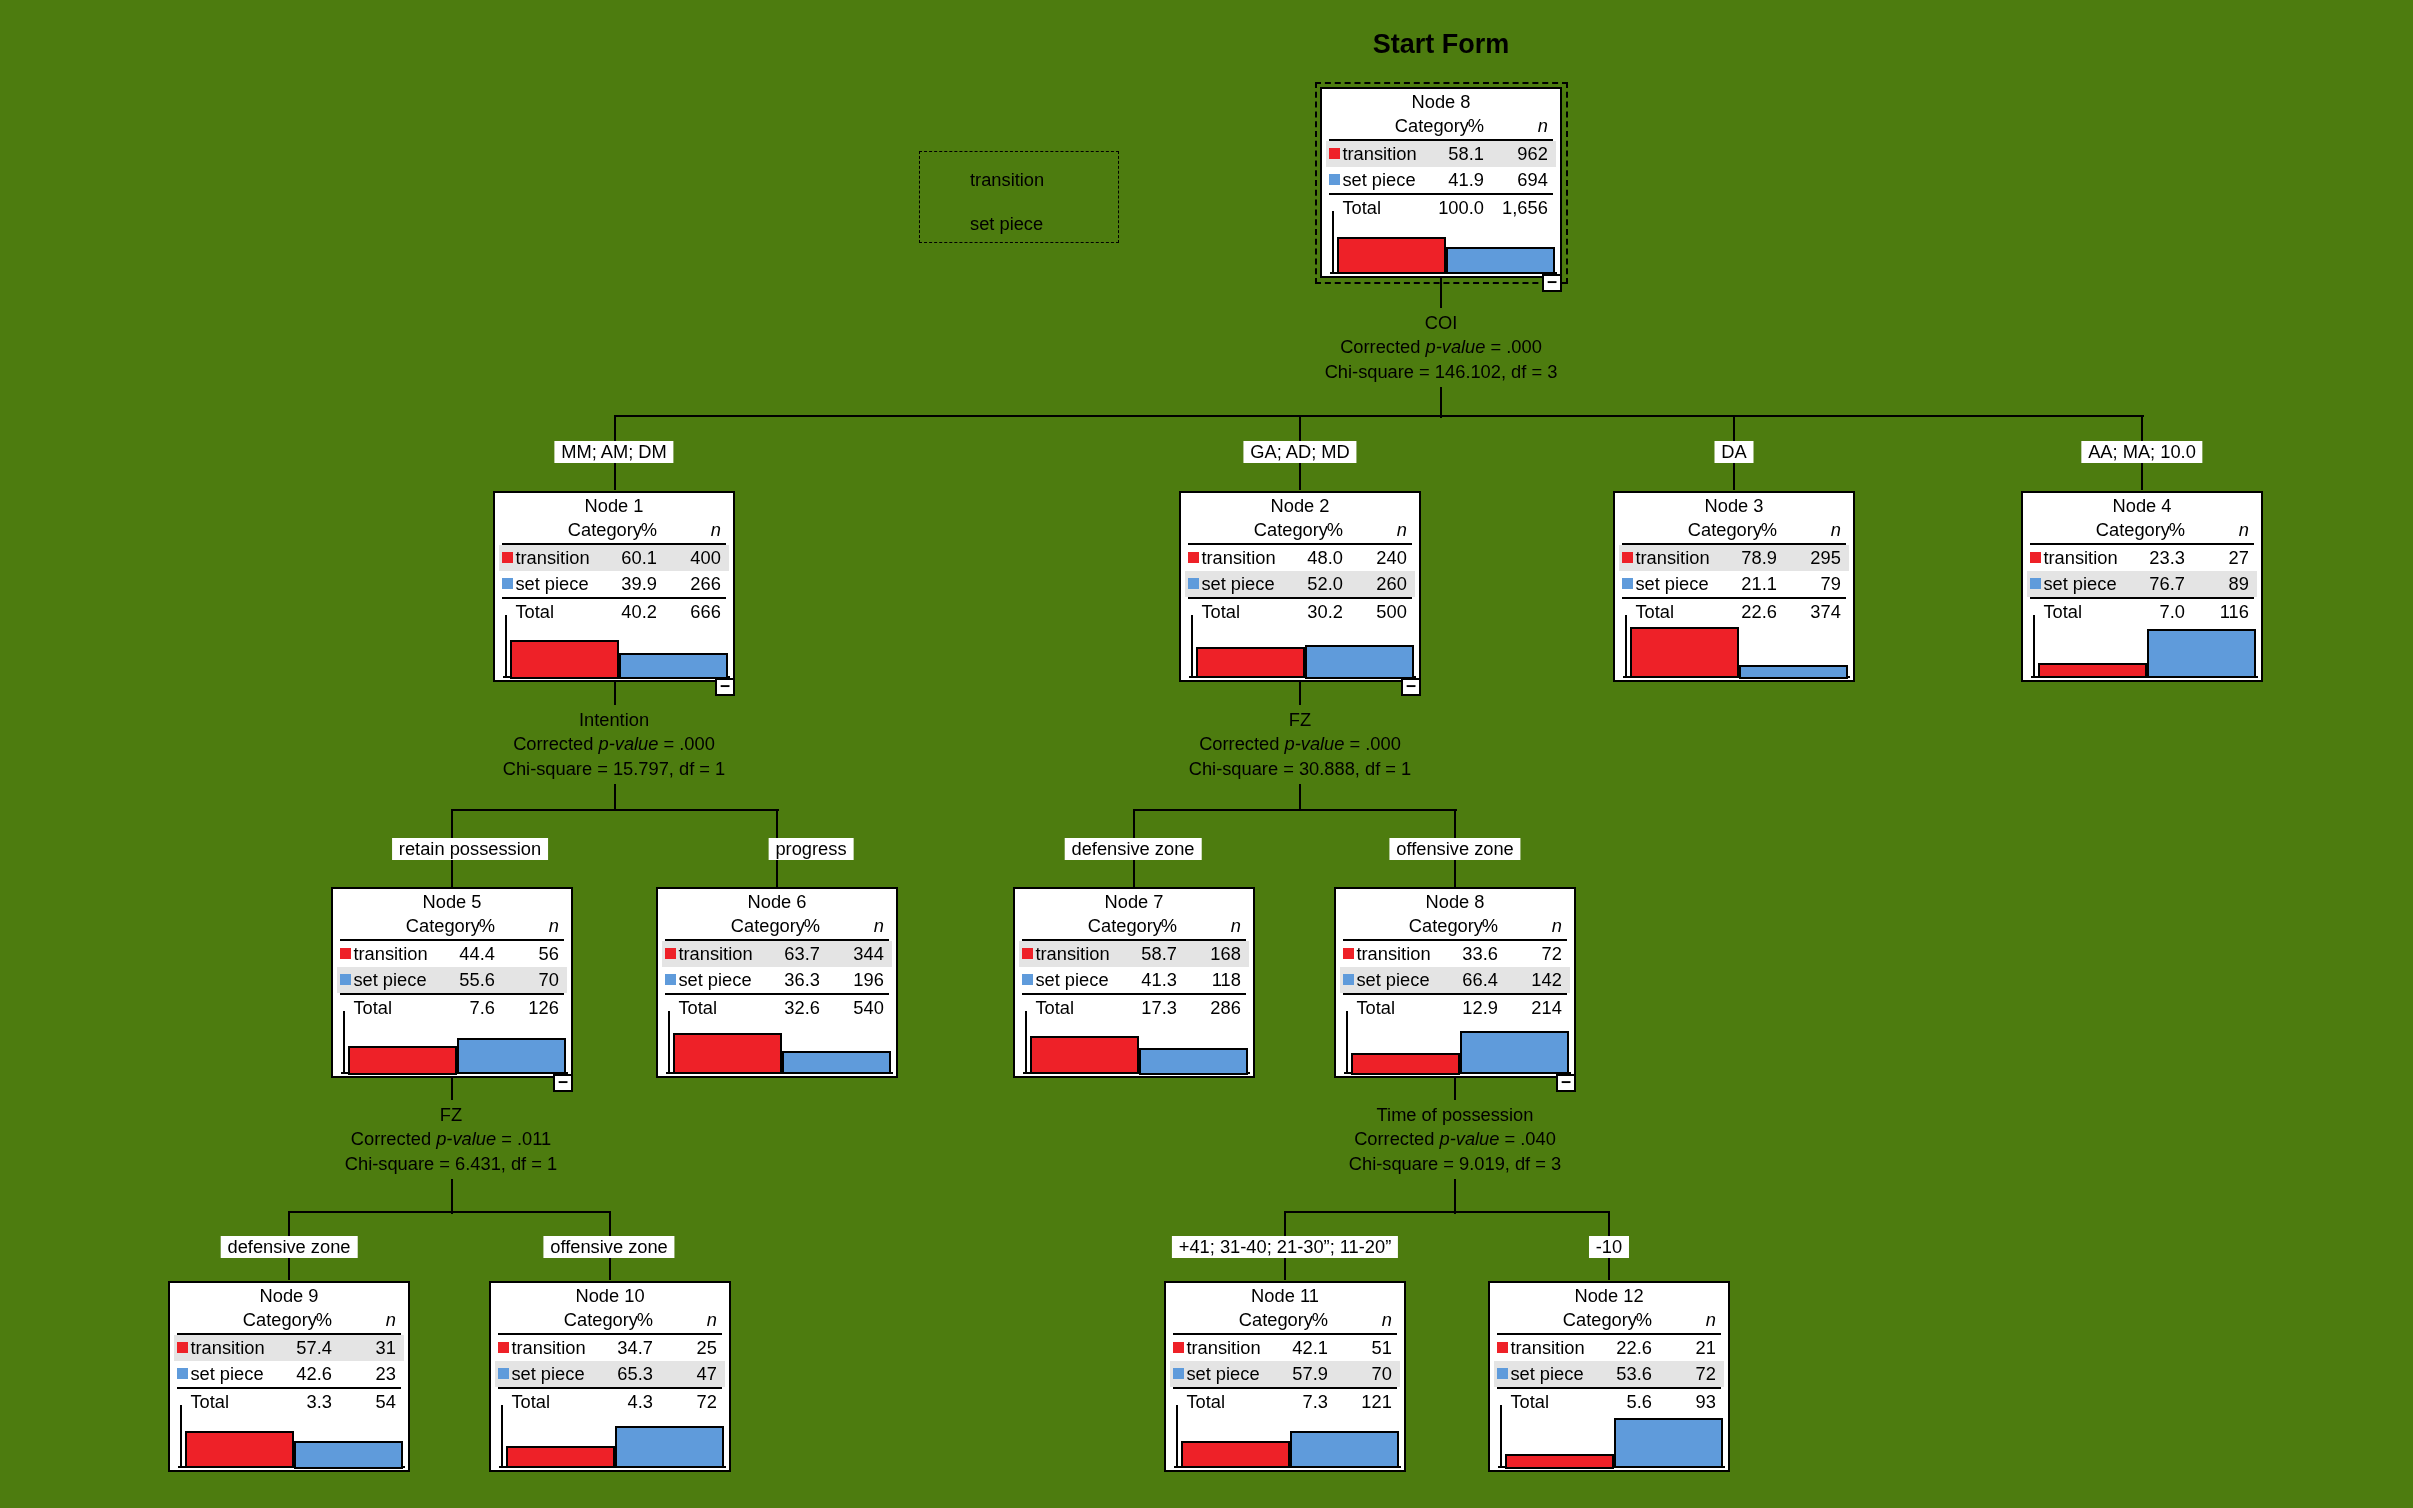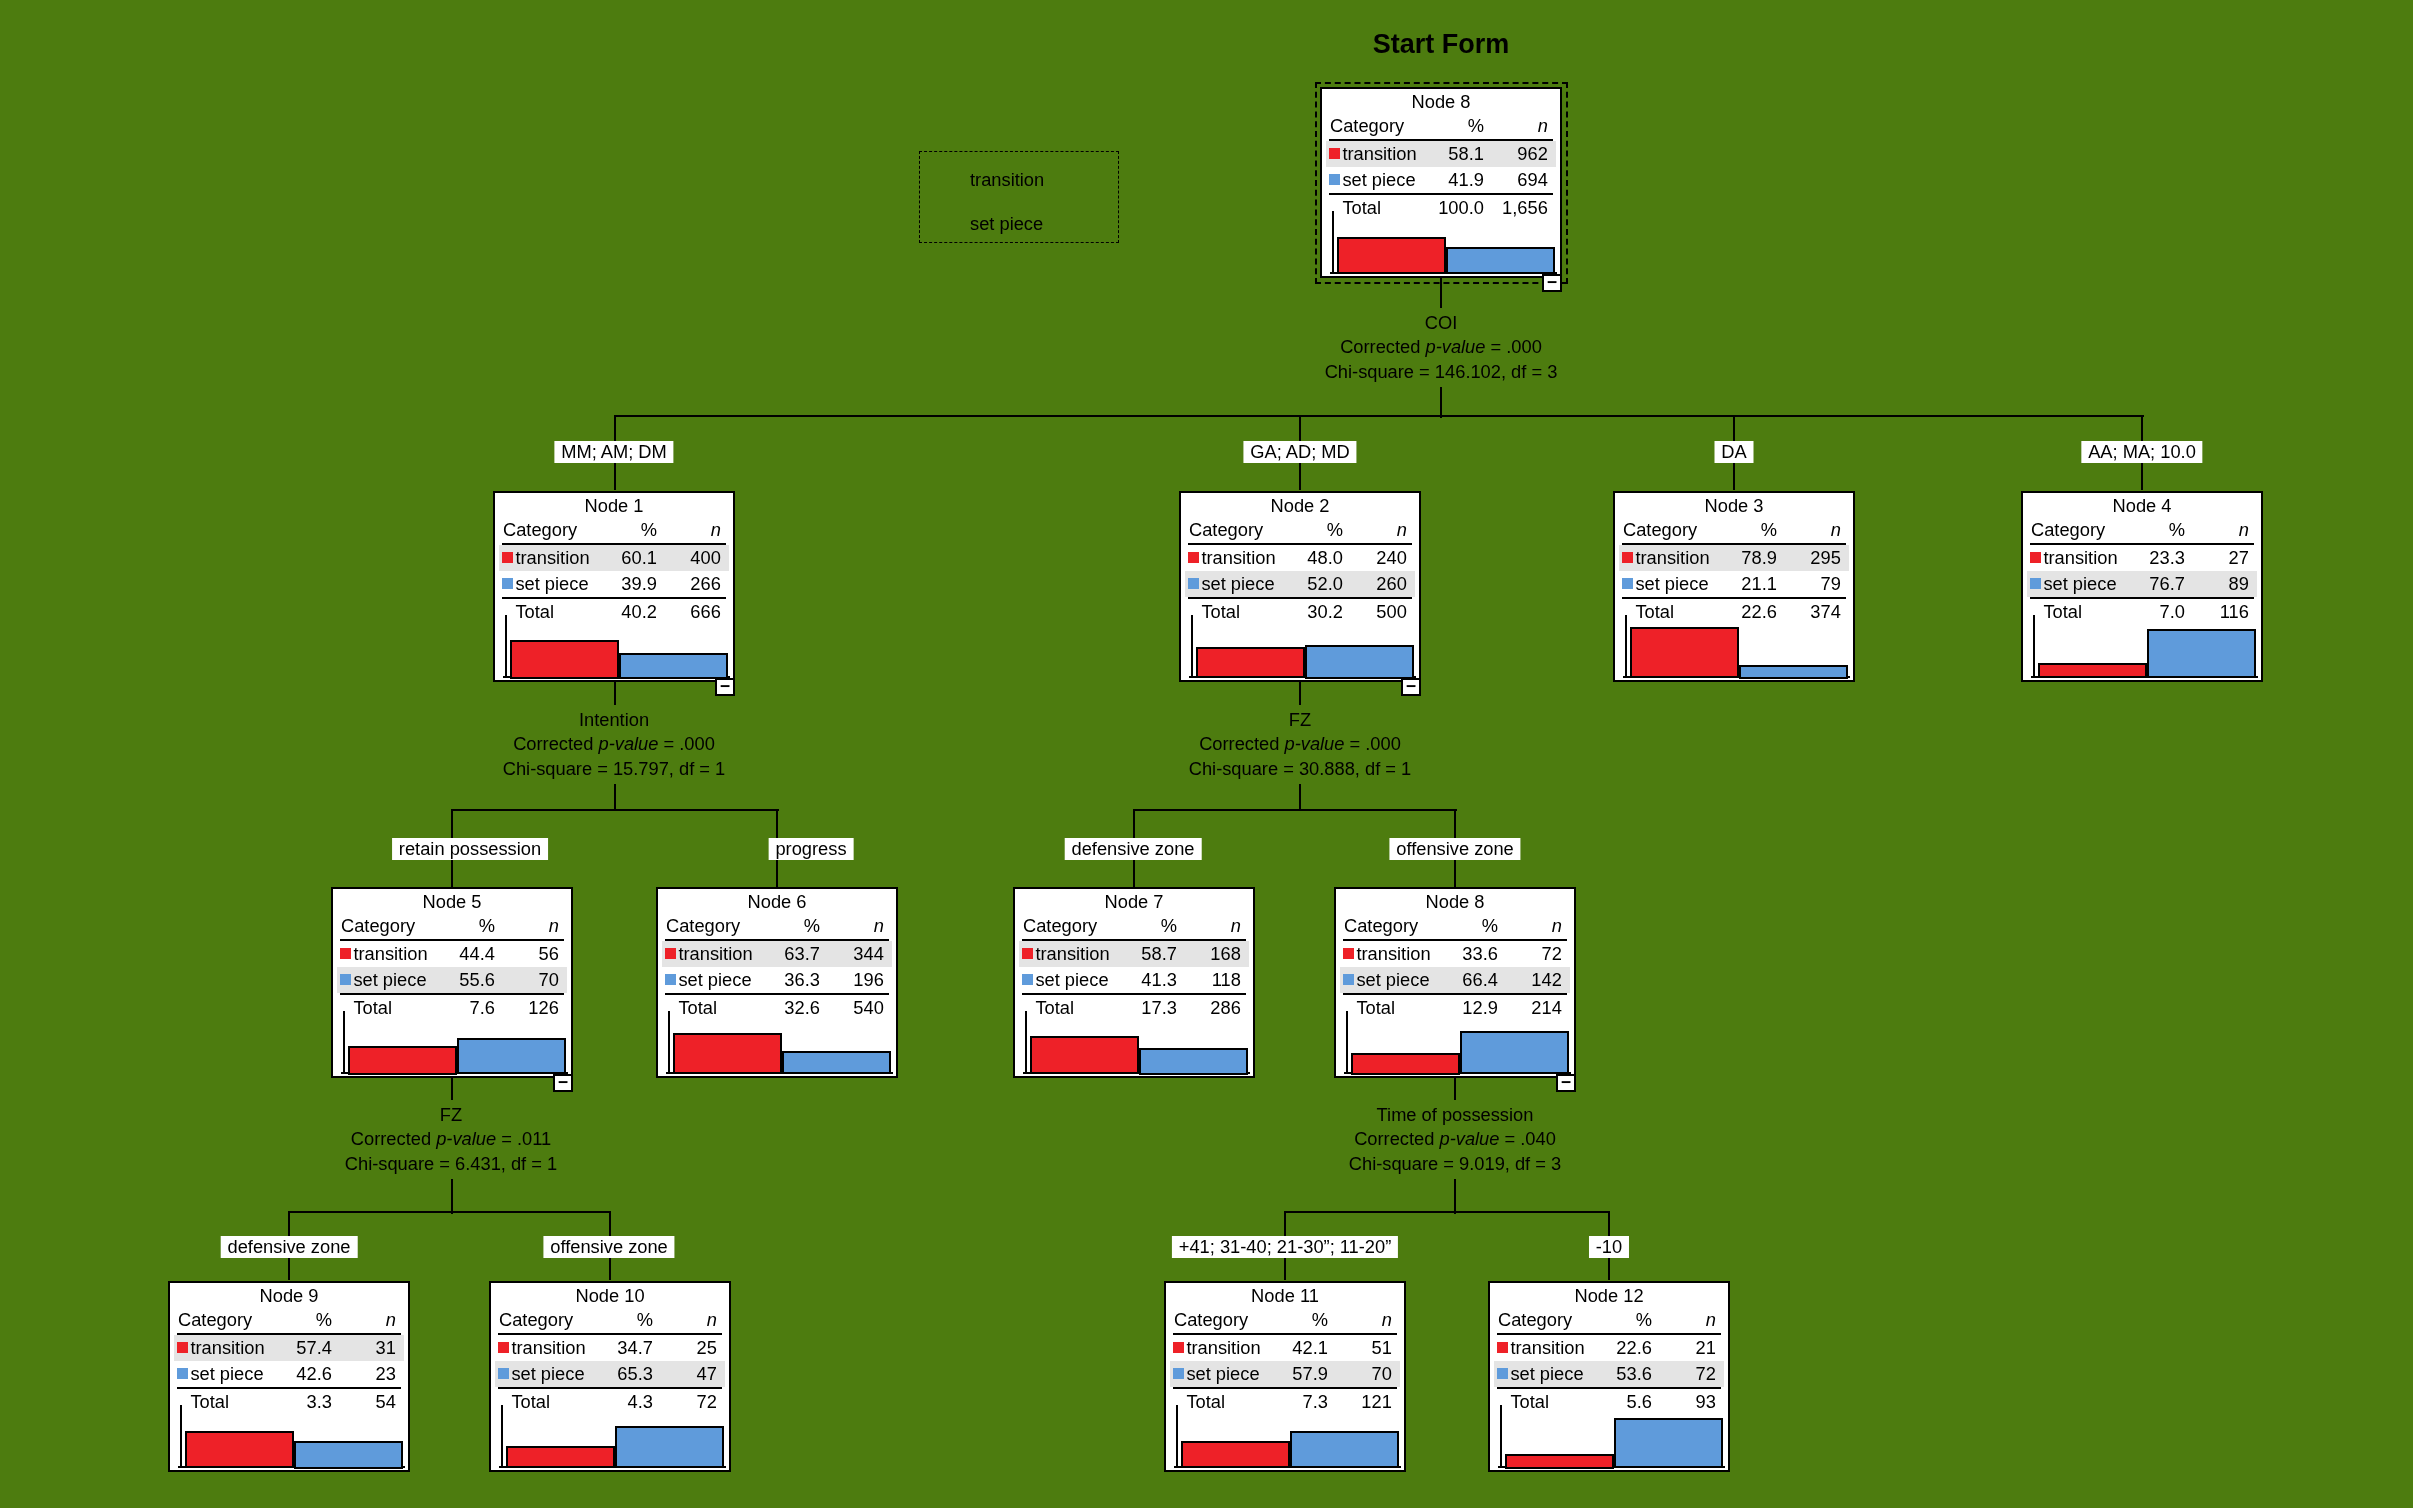--- a/index.html
+++ b/index.html
@@ -19,21 +19,21 @@
   .splittext{position:absolute;width:516px;text-align:center;font-size:18.3px;line-height:24.4px;}
   .blabel{position:absolute;transform:translate(-50%,-50%);background:#fff;padding:0 6.8px;
           font-size:18.3px;white-space:nowrap;}
   
   .node{position:absolute;width:242px;height:191px;border:2px solid #000;background:#fff;
         box-sizing:border-box;}
   .selrect{position:absolute;left:-7.5px;top:-7.5px;right:-7.5px;bottom:-7.5px;
            border:2px dashed #000;pointer-events:none;}
   .ntitle{position:absolute;left:0;right:0;top:2px;text-align:center;font-size:18.3px;}
   .nhdr{position:absolute;left:0;right:0;top:24.4px;height:26px;font-size:18.3px;line-height:26px;}
-  .hcat{position:absolute;left:8px;width:122px;text-align:left;}
+  .hcat{position:absolute;left:25px;width:122px;text-align:right;}
   .hpct{position:absolute;right:76px;}
   .hn{position:absolute;right:12.2px;font-style:italic;}
   .rule{position:absolute;left:6.8px;right:6.8px;height:2px;background:#000;}
   .nrow{position:absolute;left:4.1px;right:4.1px;height:26px;font-size:18.3px;line-height:26px;}
   .nrow.hl{background:#e4e4e4;}
   .sw{position:absolute;left:2.7px;top:6.8px;width:11.5px;height:11.5px;}
   .ccat{position:absolute;left:16.3px;}
   .cpct{position:absolute;right:72px;}
   .cn{position:absolute;right:8.1px;}
   .axisy{position:absolute;left:9.5px;top:122px;width:2px;height:63px;background:#000;}

